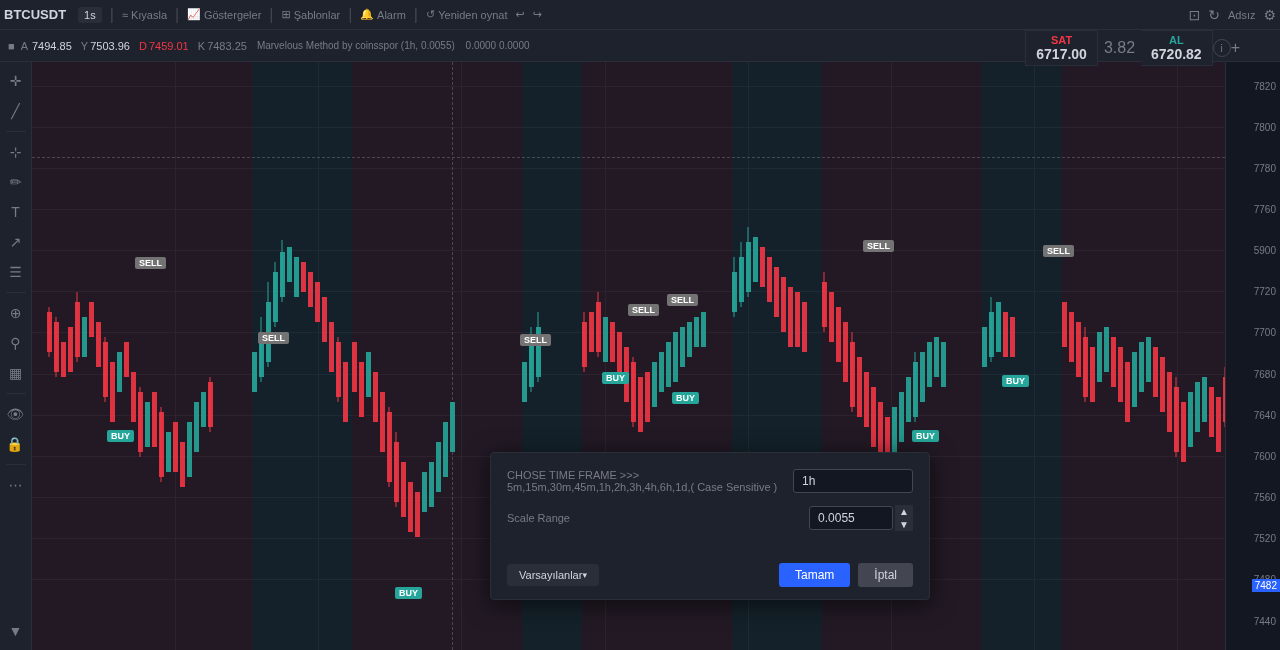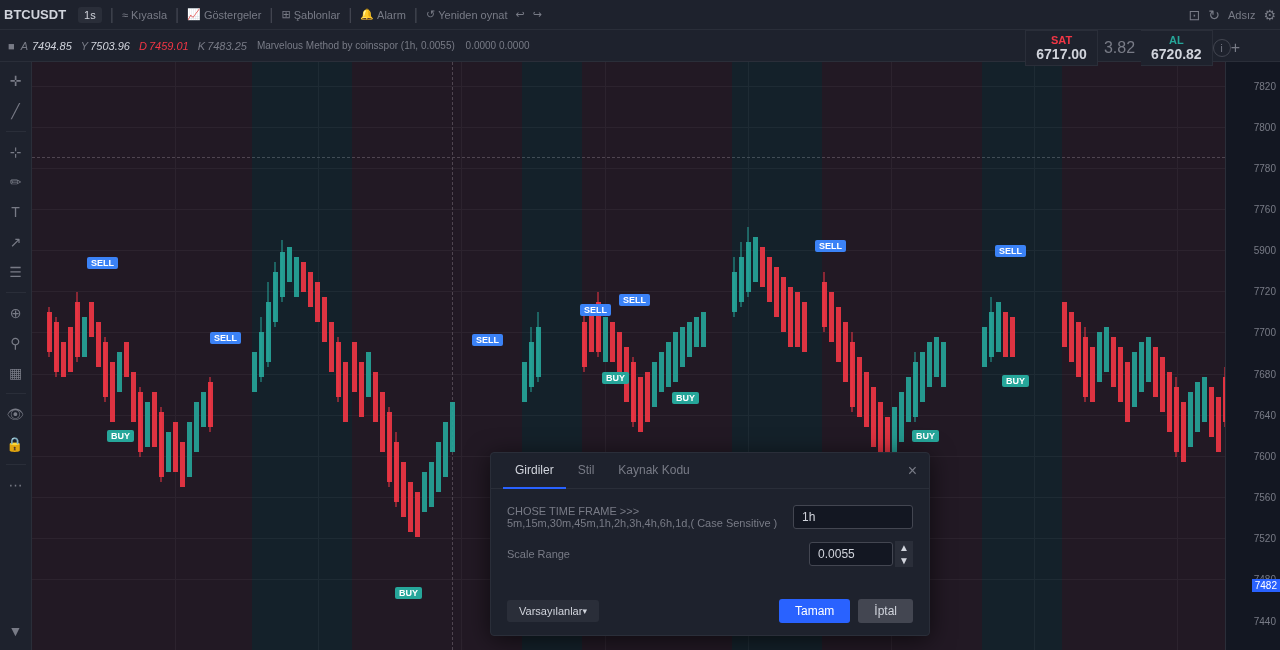--- a/index.html
+++ b/index.html
@@ -10,21 +10,21 @@
     #topbar .symbol { font-weight: bold; font-size: 13px; color: #d1d4dc; margin-right: 4px; }
     #topbar .interval-btn { background: #2a2e39; border: none; color: #d1d4dc; padding: 2px 6px; border-radius: 3px; cursor: pointer; font-size: 11px; }
     #topbar .sep { color: #434651; font-size: 16px; }
     #topbar .nav-btn { background: none; border: none; color: #787b86; cursor: pointer; font-size: 11px; display: flex; align-items: center; gap: 3px; }
     #topbar .right { margin-left: auto; display: flex; align-items: center; gap: 8px; }
     #topbar .icon-btn { background: none; border: none; color: #787b86; cursor: pointer; font-size: 14px; }
 
     
     #chart-header { display: flex; align-items: center; height: 32px; background: #1e222d; border-bottom: 1px solid #2a2e39; padding: 0 8px; gap: 6px; font-size: 11px; }
     #chart-header .pair { color: #d1d4dc; font-weight: bold; font-size: 12px; }
-    #chart-header .ohlc { color: #787b86; font-style: italic; }
+    #chart-header .ohlc { color: #787b86; }
     #chart-header .ohlc span { margin-right: 4px; }
     #chart-header .ohlc .val { color: #d1d4dc; }
     #chart-header .ohlc .red { color: #f23645; }
     #chart-header .indicator-info { color: #787b86; font-size: 10px; }
 
     
     #price-widget { position: absolute; top: 30px; right: 40px; display: flex; align-items: center; gap: 0; z-index: 10; }
     #price-widget .sat-box, #price-widget .al-box { padding: 3px 10px; font-size: 11px; display: flex; flex-direction: column; align-items: center; }
     #price-widget .sat-box { background: #1e222d; border: 1px solid #2a2e39; }
     #price-widget .al-box { background: #1e222d; border: 1px solid #2a2e39; border-left: none; }
@@ -55,21 +55,21 @@
 
     
     .crosshair-v { position: absolute; top: 0; bottom: 0; left: 420px; border-left: 1px dashed #434651; }
     .crosshair-h { position: absolute; left: 0; right: 0; top: 95px; border-top: 1px dashed #434651; }
 
     
     #candles-svg { position: absolute; top: 0; left: 0; width: 100%; height: 100%; }
 
     
     .signal { position: absolute; padding: 1px 4px; font-size: 9px; font-weight: bold; border-radius: 2px; z-index: 5; }
-    .signal.sell { background: #3b82f6; color: #fff; }
+    .signal.sell { background: #737373; color: #fff; margin-left: 48px; }
     .signal.buy { background: #26a69a; color: #fff; }
 
     
     .zone-red { position: absolute; top: 0; bottom: 0; background: rgba(242, 54, 69, 0.07); }
     .zone-green { position: absolute; top: 0; bottom: 0; background: rgba(38, 166, 154, 0.07); }
 
     
     #right-axis { width: 50px; background: #131722; border-left: 1px solid #2a2e39; display: flex; flex-direction: column; position: relative; }
     .price-label { position: absolute; right: 4px; font-size: 10px; color: #787b86; transform: translateY(-50%); }
 
@@ -443,34 +443,20 @@
     <div class="price-label" style="top:81%">7520</div>
     <div class="price-label" style="top:88%">7480</div>
     <div class="price-label" style="top:95%">7440</div>
 
     <div style="position:absolute;top:88%;right:0;background:#2962ff;color:#fff;font-size:10px;padding:1px 3px;white-space:nowrap;">7482</div>
   </div>
 
   <div id="dialog-overlay">
     <div id="dialog">
 
-      <div id="dialog-titlebar">
-        <div class="dialog-tab active">
-          <span>Girdiler</span>
-        </div>
-        <div class="dialog-tab">
-          <span>Stil</span>
-        </div>
-        <div class="dialog-tab">
-          <span>Kaynak Kodu</span>
-        </div>
-        <button id="dialog-close">
-          <span>×</span>
-        </button>
-      </div>
 
       <div id="dialog-body">
 
         <div class="field-row">
           <label class="field-label">CHOSE TIME FRAME &gt;&gt;&gt; 5m,15m,30m,45m,1h,2h,3h,4h,6h,1d,( Case Sensitive )</label>
           <input class="field-input" type="text" value="1h" style="">
         </div>
 
         <div class="field-row">
           <label class="field-label">Scale Range</label>

